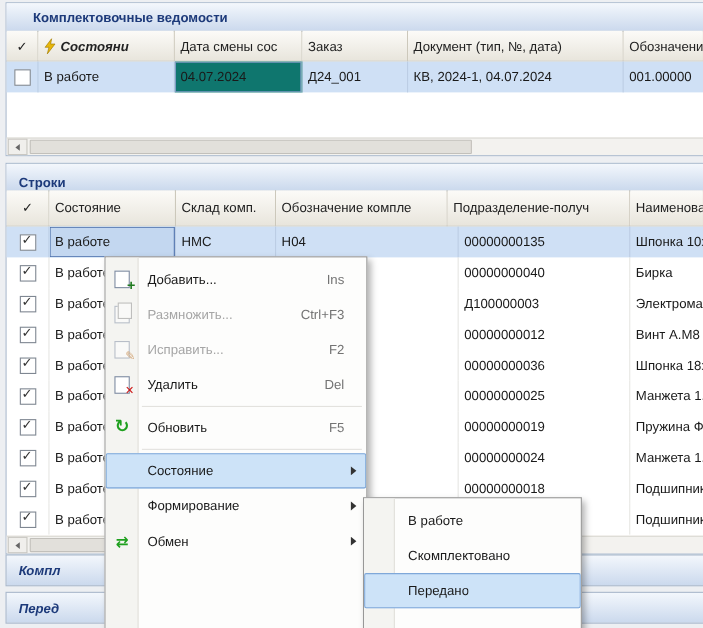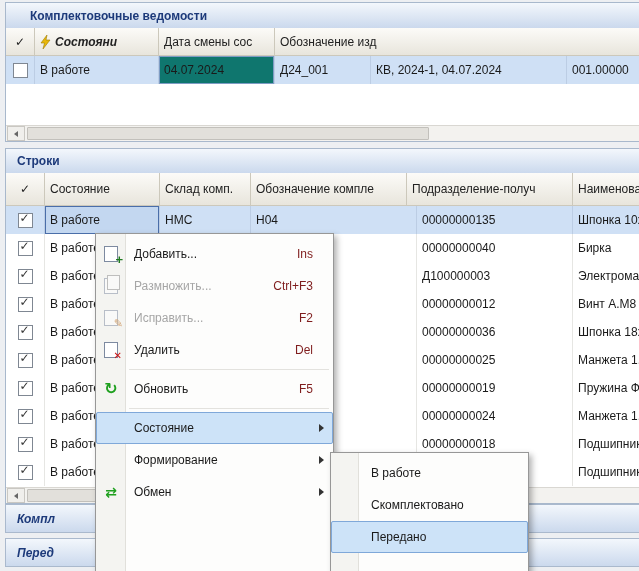--- a/index.html
+++ b/index.html
@@ -9,21 +9,21 @@
   .screen{position:absolute;inset:0;overflow:hidden;}
 
   
   .panel{position:absolute;background:#fff;border:1px solid #a8b8cc;}
   .p-header{height:25px;background:linear-gradient(#f3f7fc,#cbd9ed);
             border-bottom:1px solid #aab9cd;color:#1d3a7a;font-weight:bold;
             display:flex;align-items:center;white-space:nowrap;overflow:hidden;}
   .panel-top{left:5px;top:2px;width:634px;height:138px;}
   .panel-stroki{left:5px;top:148px;width:634px;height:354px;}
   .panel-top .p-header span{padding-left:24px;}
-  .panel-stroki .p-header{height:24px;}
+  .panel-stroki .p-header{height:24px;align-items:flex-end;}
   .panel-stroki .p-header span{padding-left:11px;}
 
   
   .t-header{position:absolute;left:0;right:0;display:flex;}
   .hc{background:linear-gradient(#fcfbf8,#e8e5dc);border-right:1px solid #ccc8bb;
       border-bottom:1px solid #ccc8bb;display:flex;align-items:center;
       padding:0 5px;white-space:nowrap;overflow:hidden;color:#222;}
   .hc.center{justify-content:center;padding:0;}
   .bc{border-right:1px solid #e6e6e3;display:flex;align-items:center;
       padding:0 5px;white-space:nowrap;overflow:hidden;}
@@ -80,21 +80,21 @@
 
   
   .context-menu{position:absolute;left:95px;top:233px;width:237px;height:338px;
                 background:#fdfdfc;border:1px solid #979797;z-index:20;
                 box-shadow:3px 3px 6px rgba(0,0,0,.30);padding-top:4px;overflow:hidden;}
   .icon-strip{position:absolute;left:0;top:0;bottom:0;width:29px;background:#f4f4f1;
               border-right:1px solid #e1e0db;}
   .menu-item{position:relative;height:32px;display:flex;align-items:center;
              padding-left:38px;padding-right:8px;cursor:default;}
   .mi-label{flex:0 1 auto;white-space:nowrap;overflow:hidden;}
-  .mi-short{margin-left:auto;color:#7f1d1d;padding-right:12px;white-space:nowrap;}
+  .mi-short{margin-left:auto;color:#737373;padding-right:12px;white-space:nowrap;}
   .mi-arrow{position:absolute;right:9px;top:50%;margin-top:-4px;width:0;height:0;
             border-left:5px solid #333;border-top:4px solid transparent;
             border-bottom:4px solid transparent;}
   .menu-item.hl{background:#cde3f8;outline:1px solid #7fa8d9;outline-offset:-1px;border-radius:2px;}
   .menu-item.dis{color:#a6a6a6;}
   .menu-item.dis .mi-icon{opacity:.5;}
   .menu-sep{height:1px;background:#e3e2de;margin:3px 4px 3px 33px;}
 
   .mi-icon{position:absolute;left:6px;top:50%;transform:translateY(-50%);
            width:18px;height:18px;display:flex;align-items:center;justify-content:center;}
@@ -133,20 +133,22 @@
       <div class="hc w-cb center">✓</div>
       <div class="hc w-st">
         <span class="flash-icon">
           <svg width="11" height="14" viewBox="0 0 11 14">
               <polygon points="7,0 1,8 4.5,8 3,14 10,5 6,5" fill="#e8b70a" stroke="#a07c00" stroke-width="0.6"></polygon>
             </svg>
         </span>
         <span class="hdr-state-label">Состояни</span>
       </div>
       <div class="hc w-date">Дата смены сос</div>
+      <div class="hc w-ord">Заказ</div>
+      <div class="hc w-doc">Документ (тип, №, дата)</div>
       <div class="hc w-des">Обозначение изд</div>
     </div>
 
     <div class="t-row top-row sel">
       <div class="bc w-cb" style="justify-content:center;padding:0;">
         <div class="cb"></div>
       </div>
       <div class="bc w-st">В работе</div>
       <div class="bc w-date cell-focus">04.07.2024</div>
       <div class="bc w-ord">Д24_001</div>

